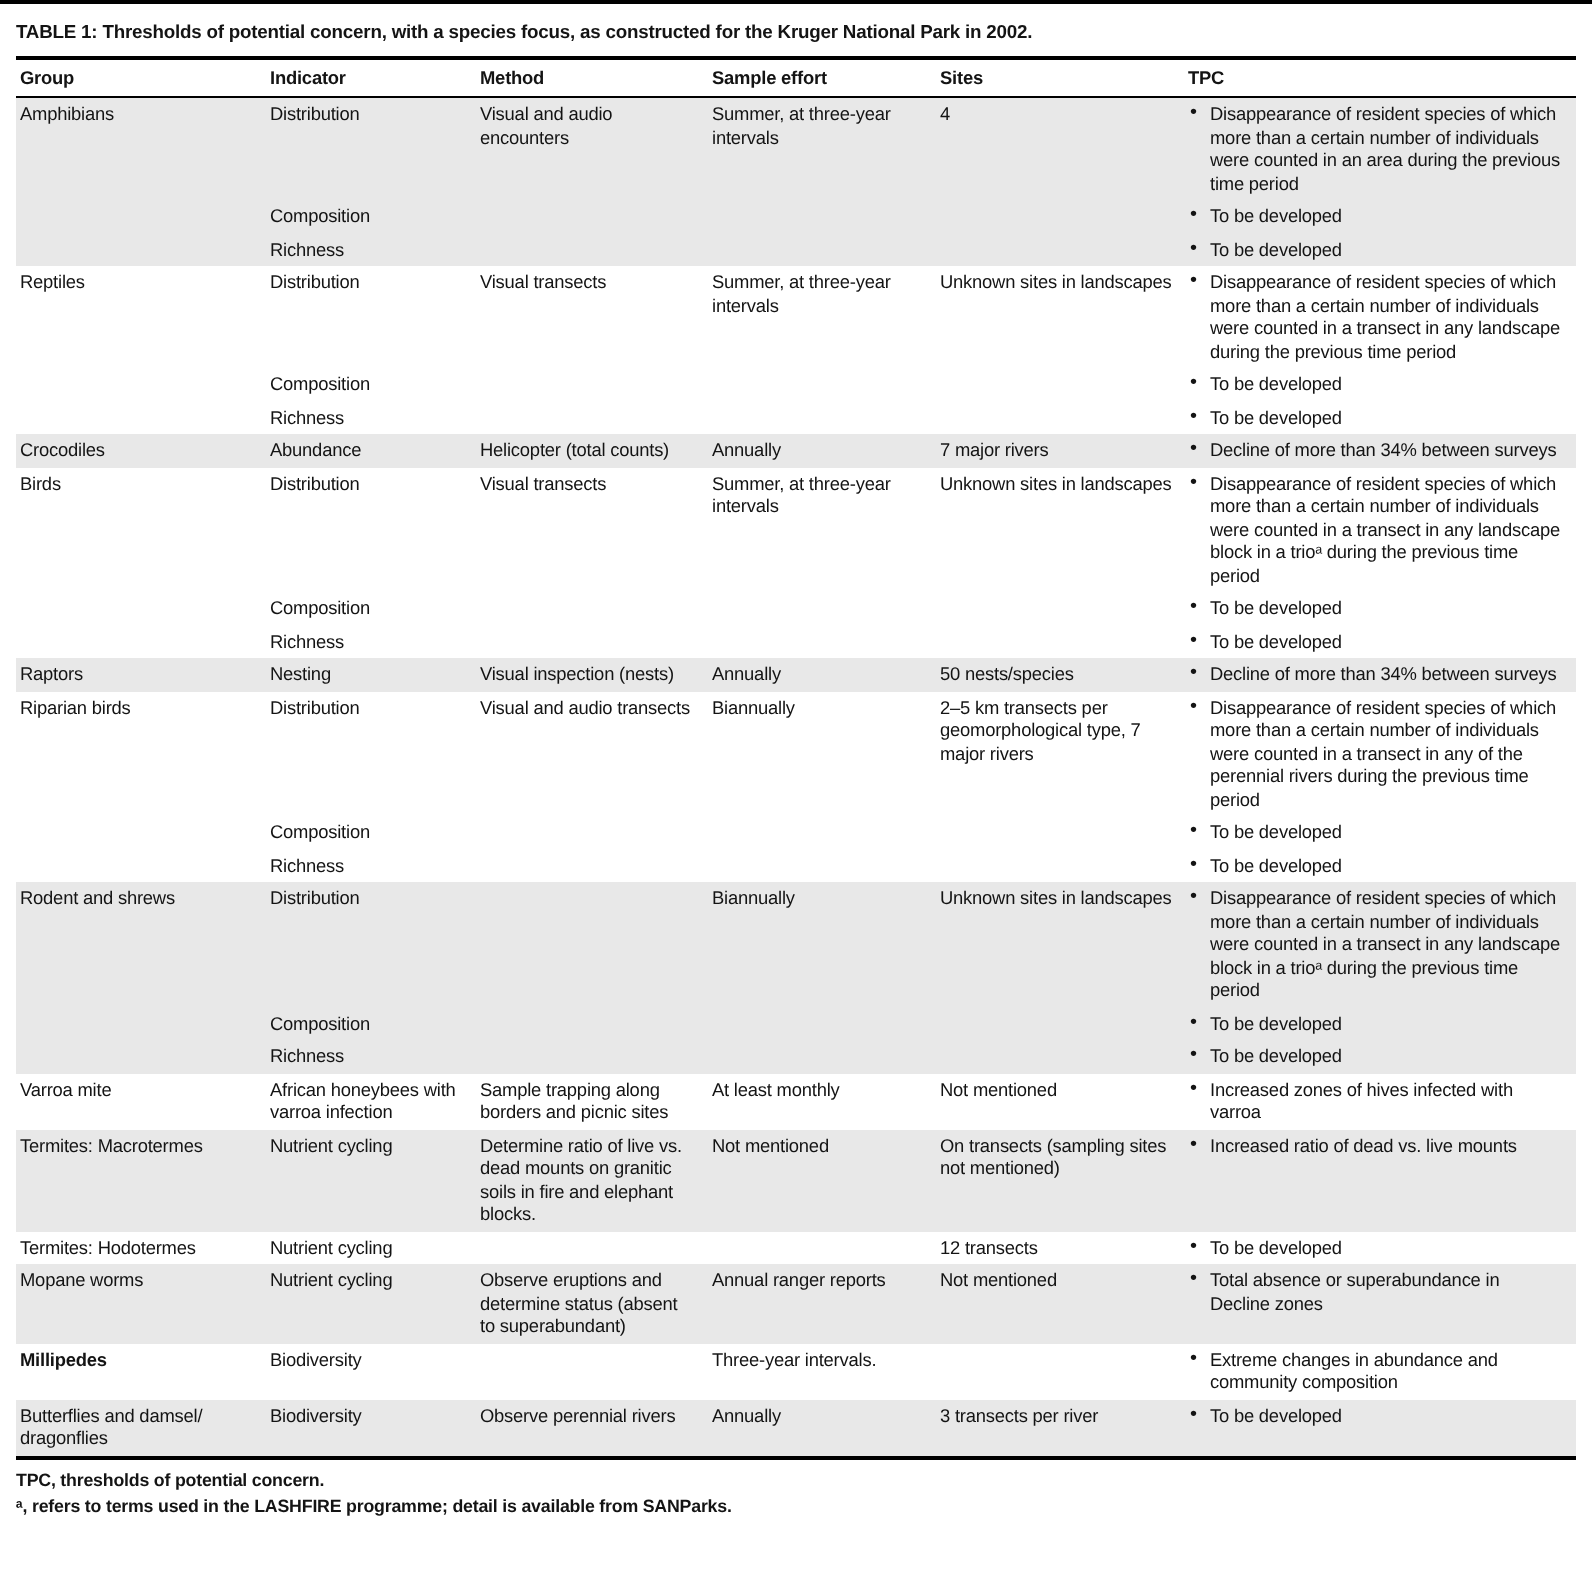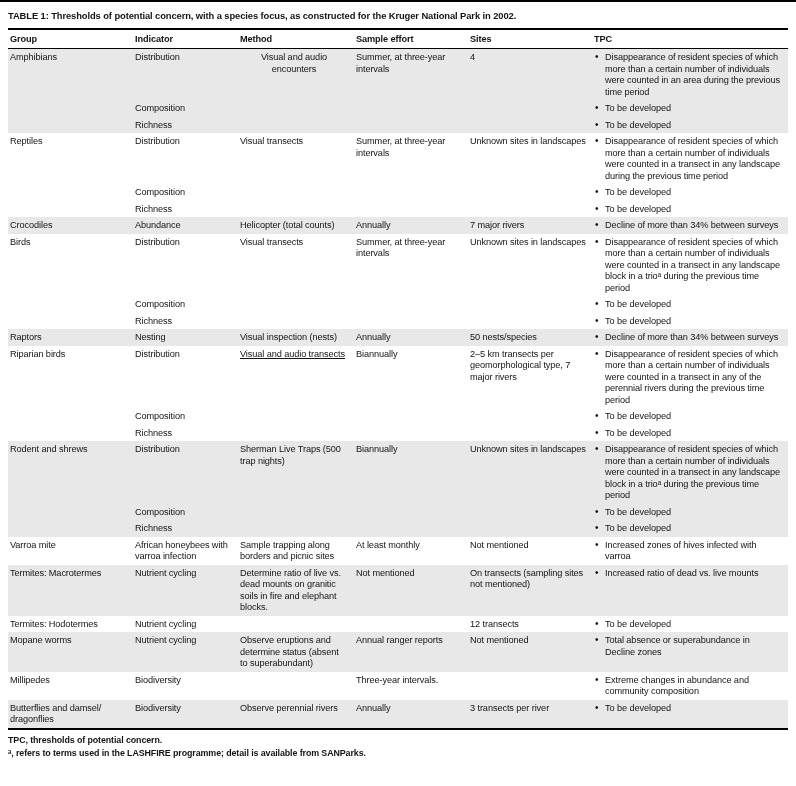--- a/index.html
+++ b/index.html
@@ -76,21 +76,21 @@
     <div class="hcell">Method</div>
     <div class="hcell">Sample effort</div>
     <div class="hcell">Sites</div>
     <div class="hcell">TPC</div>
   </div>
 
   <div class="tbody">
       <div class="grid6 trow shaded">
         <div class="cell colfirst" style="grid-area: 1 / 1;">Amphibians</div>
         <div class="cell" style="grid-area: 1 / 2;">Distribution</div>
-        <div class="cell" style="grid-area: 1 / 3; text-align: center;">Visual and audio encounters</div>
+        <div class="cell" style="grid-area: 1 / 3;">Visual and audio encounters</div>
         <div class="cell" style="grid-area: 1 / 4;">Summer, at three-year intervals</div>
         <div class="cell" style="grid-area: 1 / 5;">4</div>
         <div class="cell" style="grid-area: 1 / 6;">
           <div class="bullet-item">Disappearance of resident species of which more than a certain number of individuals were counted in an area during the previous time period</div>
         </div>
         <div class="cell colfirst" style="grid-area: 2 / 1;"></div>
         <div class="cell" style="grid-area: 2 / 2;">Composition</div>
         <div class="cell" style="grid-area: 2 / 3;"></div>
         <div class="cell" style="grid-area: 2 / 4;"></div>
         <div class="cell" style="grid-area: 2 / 5;"></div>
@@ -174,21 +174,21 @@
         <div class="cell" style="grid-area: 1 / 3;">Visual inspection (nests)</div>
         <div class="cell" style="grid-area: 1 / 4;">Annually</div>
         <div class="cell" style="grid-area: 1 / 5;">50 nests/species</div>
         <div class="cell" style="grid-area: 1 / 6;">
           <div class="bullet-item">Decline of more than 34% between surveys</div>
         </div>
       </div>
       <div class="grid6 trow">
         <div class="cell colfirst" style="grid-area: 1 / 1;">Riparian birds</div>
         <div class="cell" style="grid-area: 1 / 2;">Distribution</div>
-        <div class="cell" style="grid-area: 1 / 3; text-decoration: underline;">Visual and audio transects</div>
+        <div class="cell" style="grid-area: 1 / 3;">Visual and audio transects</div>
         <div class="cell" style="grid-area: 1 / 4;">Biannually</div>
         <div class="cell" style="grid-area: 1 / 5;">2–5 km transects per geomorphological type, 7 major rivers</div>
         <div class="cell" style="grid-area: 1 / 6;">
           <div class="bullet-item">Disappearance of resident species of which more than a certain number of individuals were counted in a transect in any of the perennial rivers during the previous time period</div>
         </div>
         <div class="cell colfirst" style="grid-area: 2 / 1;"></div>
         <div class="cell" style="grid-area: 2 / 2;">Composition</div>
         <div class="cell" style="grid-area: 2 / 3;"></div>
         <div class="cell" style="grid-area: 2 / 4;"></div>
         <div class="cell" style="grid-area: 2 / 5;"></div>
@@ -200,21 +200,20 @@
         <div class="cell" style="grid-area: 3 / 3;"></div>
         <div class="cell" style="grid-area: 3 / 4;"></div>
         <div class="cell" style="grid-area: 3 / 5;"></div>
         <div class="cell" style="grid-area: 3 / 6;">
           <div class="bullet-item">To be developed</div>
         </div>
       </div>
       <div class="grid6 trow shaded">
         <div class="cell colfirst" style="grid-area: 1 / 1;">Rodent and shrews</div>
         <div class="cell" style="grid-area: 1 / 2;">Distribution</div>
-        <div class="cell" style="grid-area: 1 / 3;">Sherman Live Traps (500 trap nights)</div>
         <div class="cell" style="grid-area: 1 / 4;">Biannually</div>
         <div class="cell" style="grid-area: 1 / 5;">Unknown sites in landscapes</div>
         <div class="cell" style="grid-area: 1 / 6;">
           <div class="bullet-item">Disappearance of resident species of which more than a certain number of individuals were counted in a transect in any landscape block in a trioᵃ during the previous time period</div>
         </div>
         <div class="cell colfirst" style="grid-area: 2 / 1;"></div>
         <div class="cell" style="grid-area: 2 / 2;">Composition</div>
         <div class="cell" style="grid-area: 2 / 3;"></div>
         <div class="cell" style="grid-area: 2 / 4;"></div>
         <div class="cell" style="grid-area: 2 / 5;"></div>
@@ -264,21 +263,21 @@
         <div class="cell colfirst" style="grid-area: 1 / 1;">Mopane worms</div>
         <div class="cell" style="grid-area: 1 / 2;">Nutrient cycling</div>
         <div class="cell" style="grid-area: 1 / 3;">Observe eruptions and determine status (absent to superabundant)</div>
         <div class="cell" style="grid-area: 1 / 4;">Annual ranger reports</div>
         <div class="cell" style="grid-area: 1 / 5;">Not mentioned</div>
         <div class="cell" style="grid-area: 1 / 6;">
           <div class="bullet-item">Total absence or superabundance in Decline zones</div>
         </div>
       </div>
       <div class="grid6 trow">
-        <div class="cell colfirst" style="grid-area: 1 / 1;">Millipedes</div>
+        <div class="cell colfirst" style="grid-area: 1 / 1; font-weight: bold;">Millipedes</div>
         <div class="cell" style="grid-area: 1 / 2;">Biodiversity</div>
         <div class="cell" style="grid-area: 1 / 3;"></div>
         <div class="cell" style="grid-area: 1 / 4;">Three-year intervals.</div>
         <div class="cell" style="grid-area: 1 / 6;">
           <div class="bullet-item">Extreme changes in abundance and community composition</div>
         </div>
       </div>
       <div class="grid6 trow shaded">
         <div class="cell colfirst" style="grid-area: 1 / 1;">Butterflies and damsel/ dragonflies</div>
         <div class="cell" style="grid-area: 1 / 2;">Biodiversity</div>

